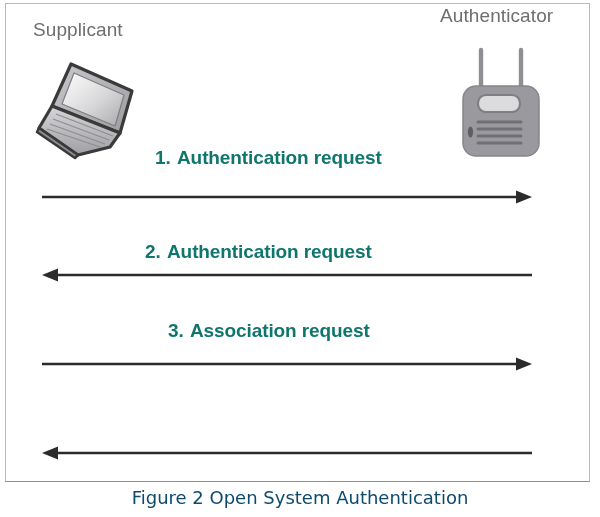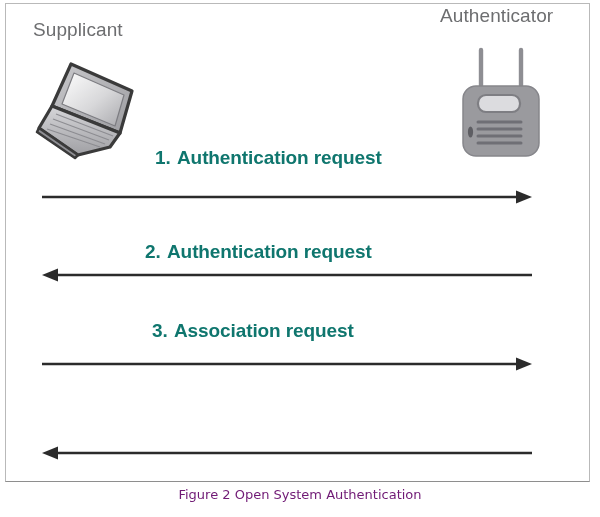--- a/index.html
+++ b/index.html
@@ -91,36 +91,36 @@
     height: 14px;
   }
 
   
   .m1-label { left: 155px; top: 147px; }
   .m1-arrow { top: 190px; }
 
   .m2-label { left: 145px; top: 241px; }
   .m2-arrow { top: 268px; }
 
-  .m3-label { left: 152px; top: 320px; }
+  .m3-label { left: 168px; top: 320px; }
   .m3-arrow { top: 357px; }
 
   .m4-label { left: 145px; top: 419px; }
   .m4-arrow { top: 446px; }
 
   
   .caption {
     position: absolute;
     left: 0;
     top: 487px;
     width: 600px;
     text-align: center;
     font-family: "DejaVu Sans", sans-serif;
-    font-size: 13px;
-    color: #701a75;
+    font-size: 18px;
+    color: #0c4a6e;
     white-space: nowrap;
   }
 </style>
 </head>
 <body>
 
 <div id="figure-root">
 
   <div class="figure-box"></div>
 

